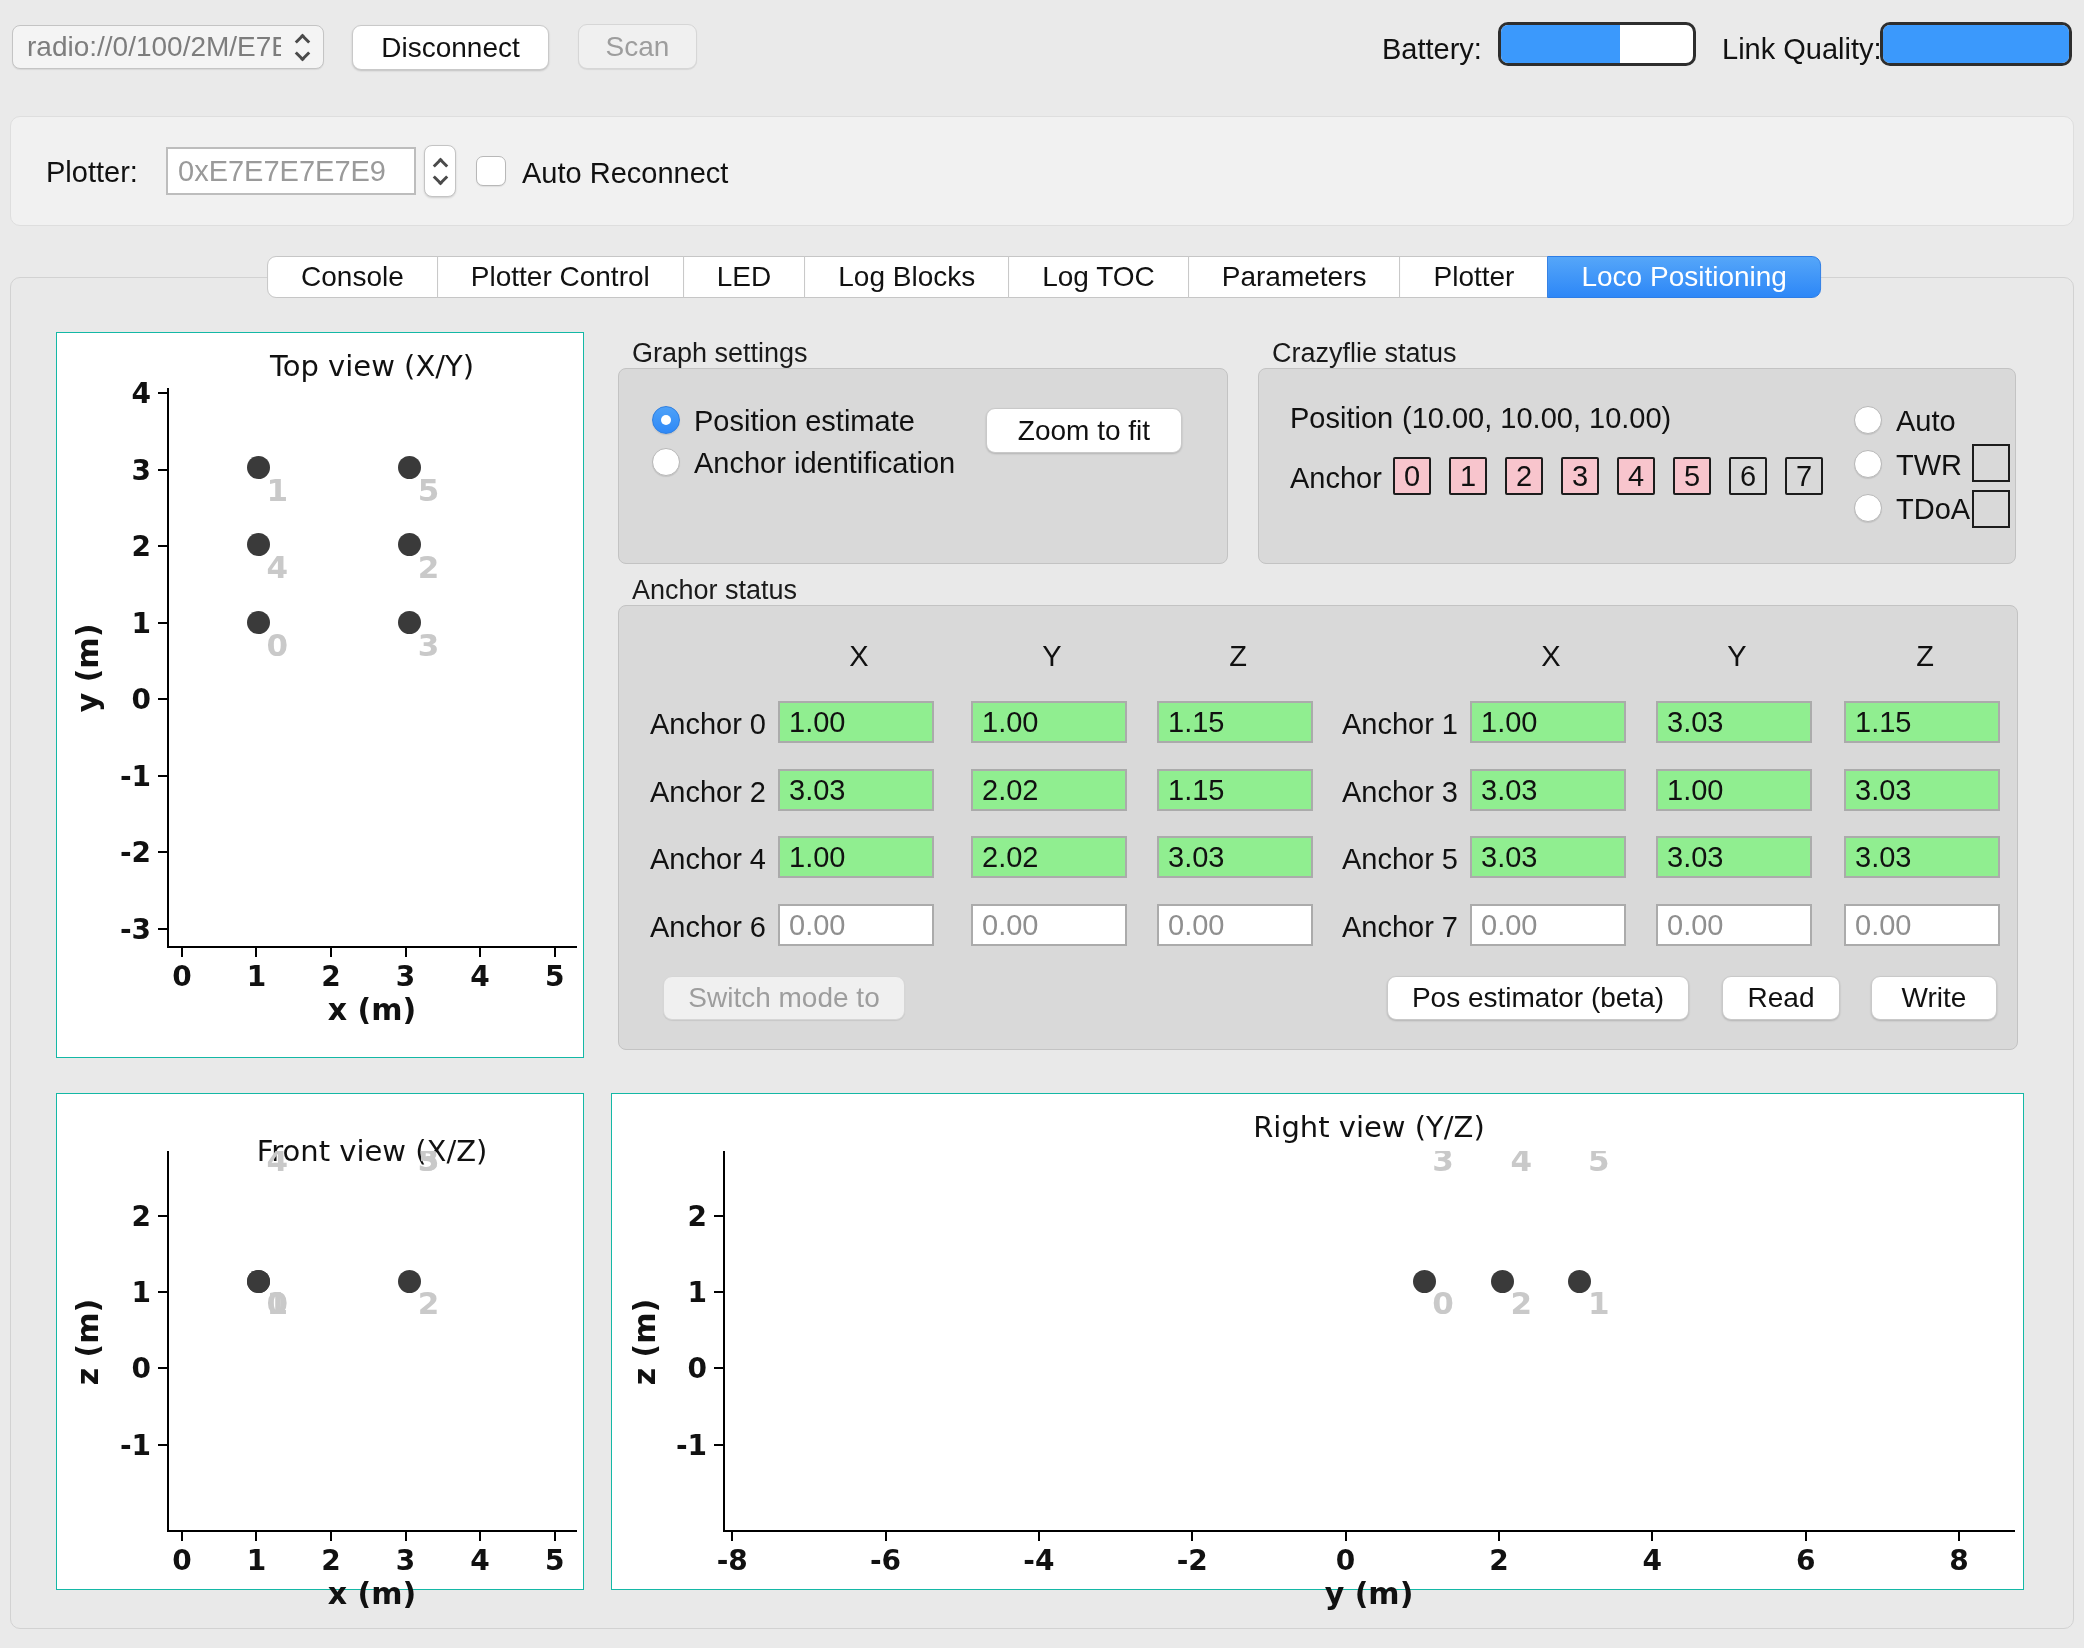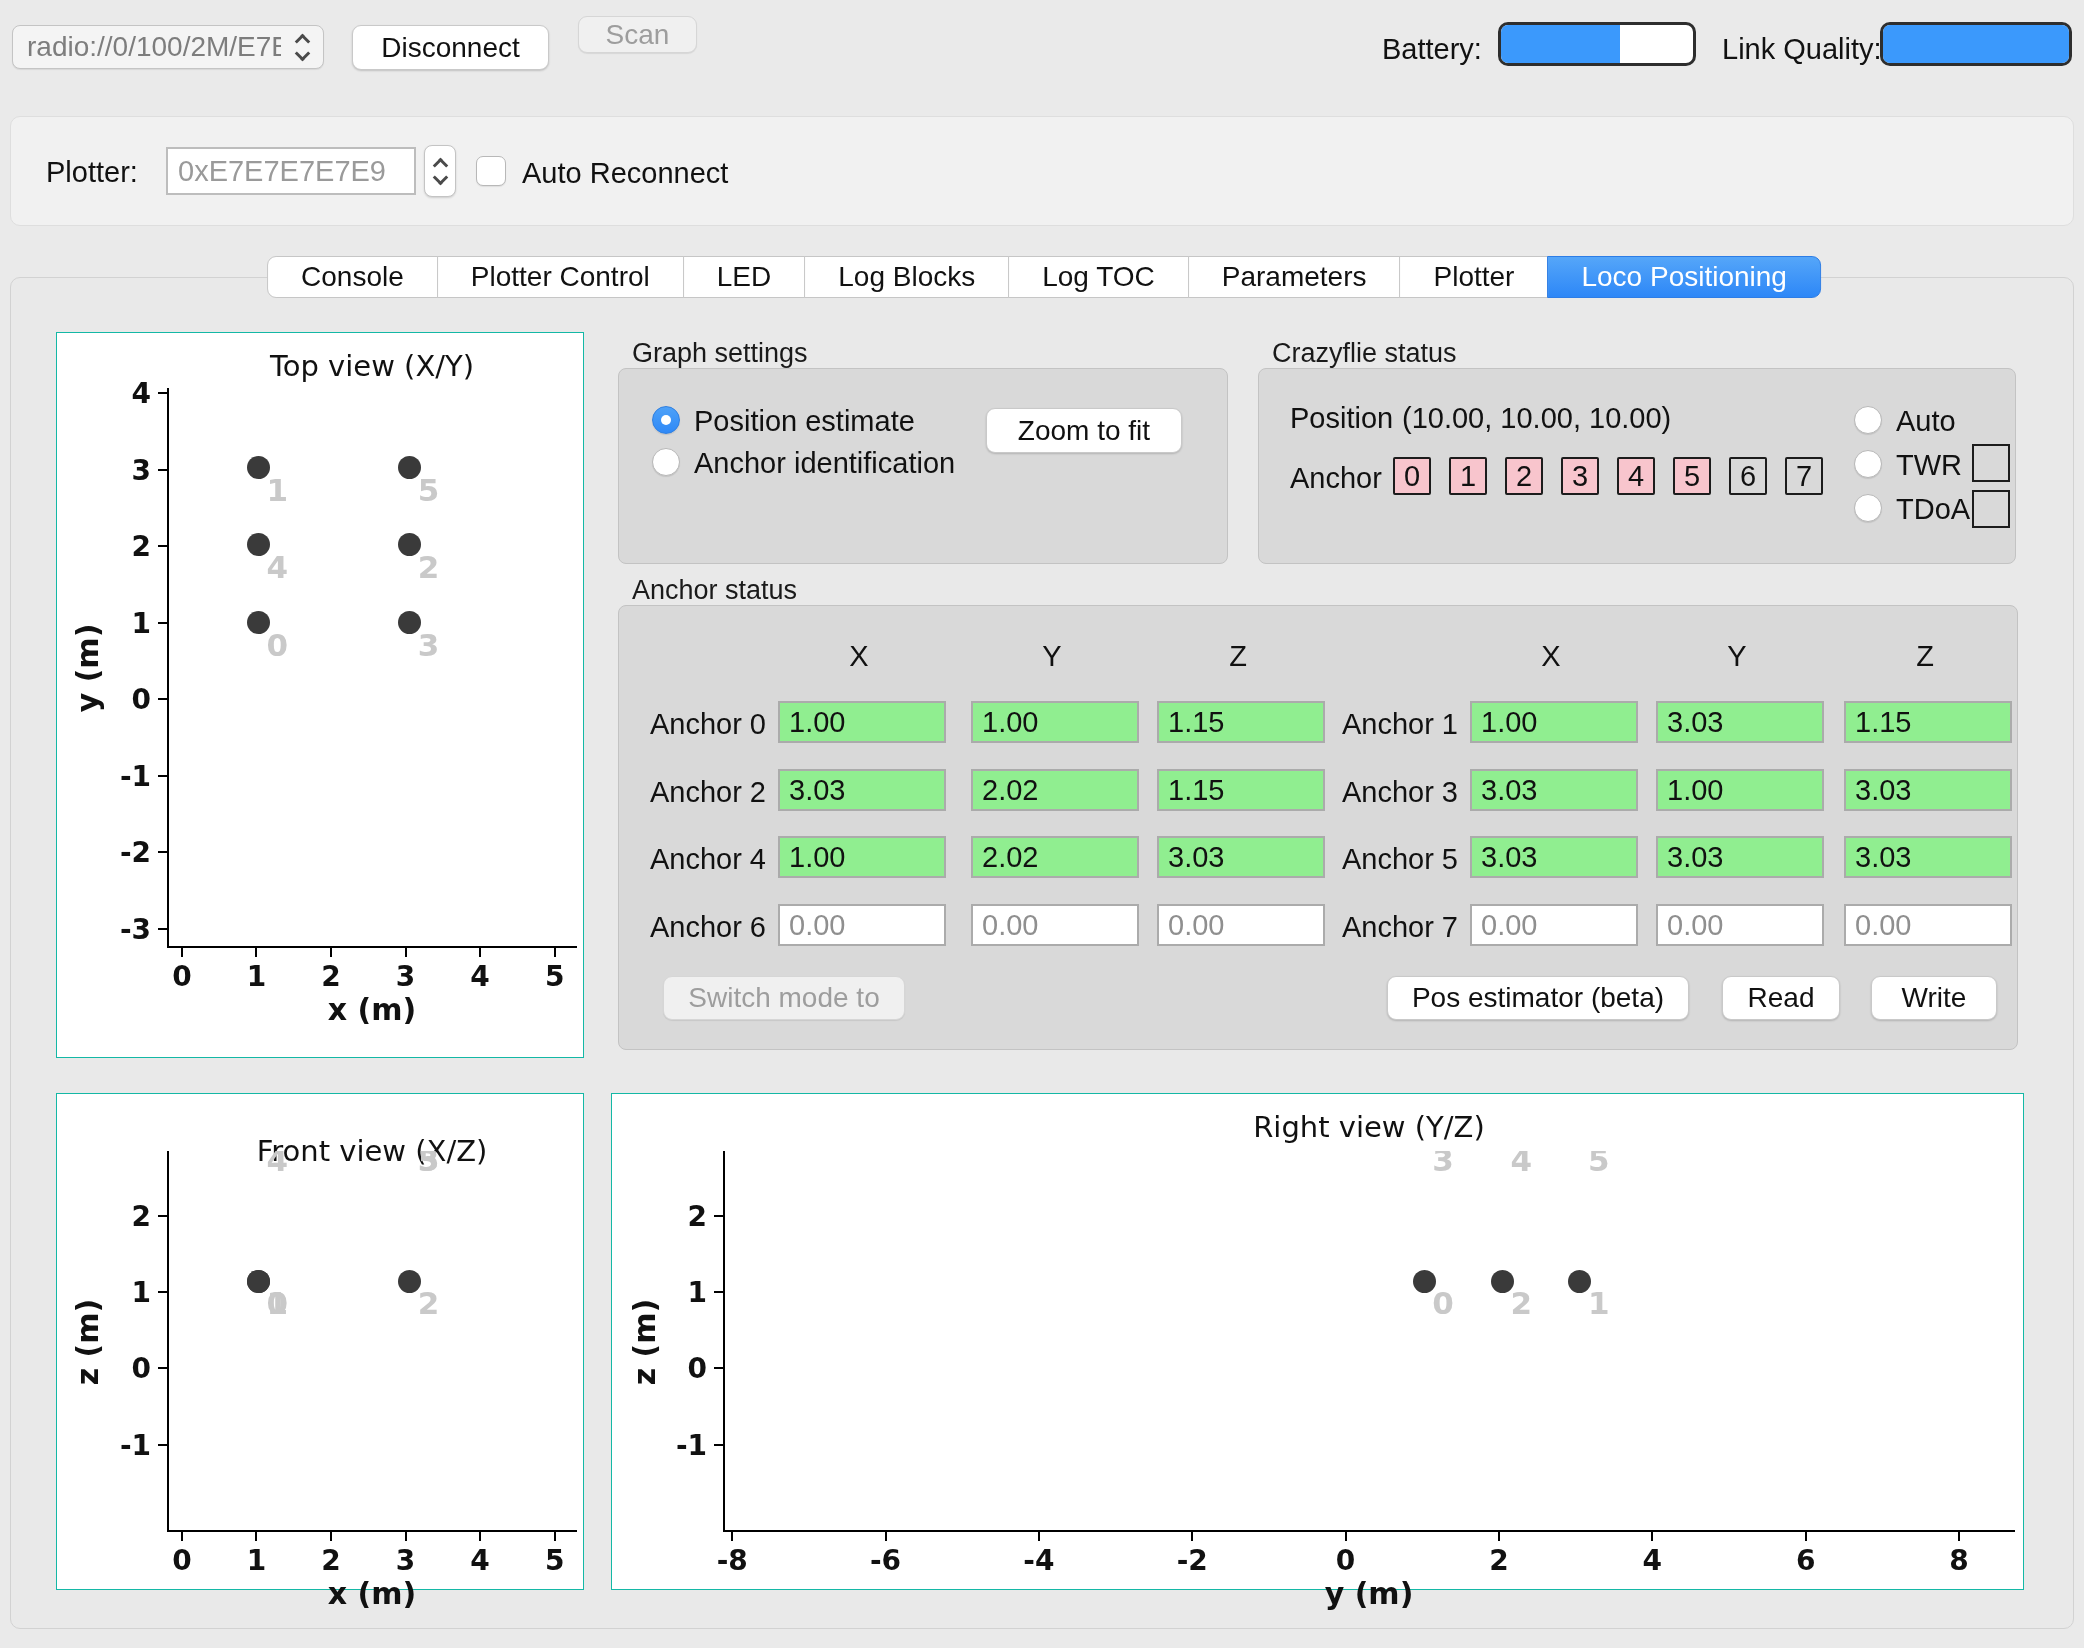--- a/index.html
+++ b/index.html
@@ -61,21 +61,21 @@
   
   .badge-row { position:absolute; display:flex; gap:18px; }
   .badge { width:38px; height:38px; border:2.5px solid #1c1c1c; border-radius:2px; font-size:29px;
            display:flex; align-items:center; justify-content:center; color:#111; }
   .badge.received { background:#f8c5cd; }
   .mode-box { position:absolute; width:38px; height:38px; border:2.5px solid #1c1c1c; background:transparent; }
 
   
   .col-header { position:absolute; font-size:29px; color:#111; transform:translateX(-50%); }
   .row-label { position:absolute; font-size:29px; color:#111; text-align:right; width:260px; white-space:nowrap; }
-  .field { position:absolute; width:168px; height:42px; background:#90ee90; border:2px solid #ababab;
+  .field { position:absolute; width:156px; height:42px; background:#90ee90; border:2px solid #ababab;
            font-size:29px; color:#111; padding-left:9px; display:flex; align-items:center; }
   .field.inactive { background:#fff; color:#8f8f8f; }
 
   
   .chart { position:absolute; background:#fff; border:1px solid #14b8a6; }
   .chart-title { position:absolute; top:16px; transform:translateX(-50%); font-family:"DejaVu Sans",sans-serif;
                  font-size:29px; color:#111; white-space:nowrap; }
   .plot { position:absolute; border-left:2px solid #000; border-bottom:2px solid #000; overflow:hidden; }
   .dot { position:absolute; width:23px; height:23px; border-radius:50%; background:#3a3a3a; }
   .dot-label { position:absolute; font-family:"DejaVu Sans",sans-serif; font-size:31px; font-weight:600; color:#c9c9c9; }
@@ -91,21 +91,21 @@
 <div class="screen">
 
   <div class="combobox" style="left:12px; top:25px; width:312px; height:44px;">
     <span class="combo-text">radio://0/100/2M/E7E</span>
     <span class="combo-arrows">
       <i class="chev up"></i>
         <i class="chev down"></i>
     </span>
   </div>
   <div class="btn" style="left:352px; top:25px; width:197px; height:45px;">Disconnect</div>
-  <div class="btn disabled" style="left:578px; top:16px; width:119px; height:37px;">Scan</div>
+  <div class="btn disabled" style="left:578px; top:24px; width:119px; height:45px;">Scan</div>
 
   <div class="lbl" style="left:1382px; top:33px;">Battery:</div>
   <div class="progress" style="left:1498px; top:22px; width:198px; height:44px;">
     <div class="progress-fill" style="width: 62%;"></div>
   </div>
   <div class="lbl" style="left:1722px; top:33px;">Link Quality:</div>
   <div class="progress" style="left:1880px; top:22px; width:192px; height:44px;">
     <div class="progress-fill" style="width: 100%;"></div>
   </div>
 

